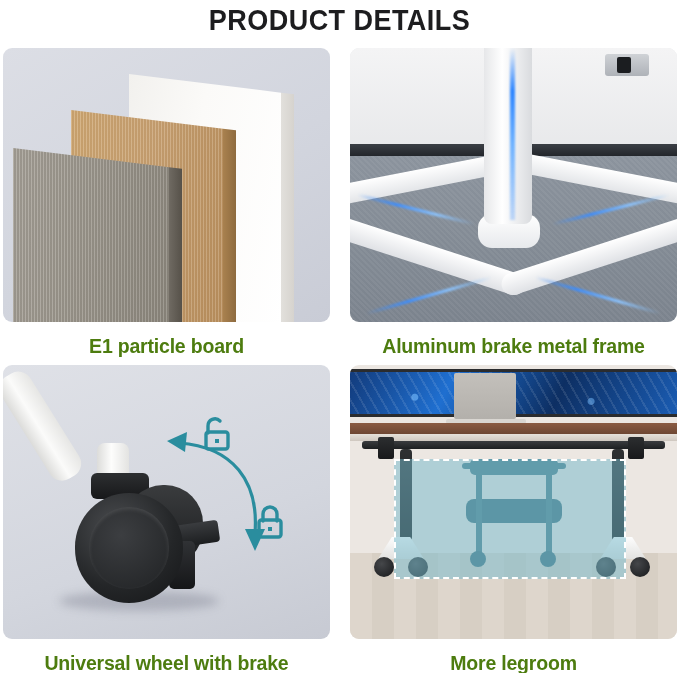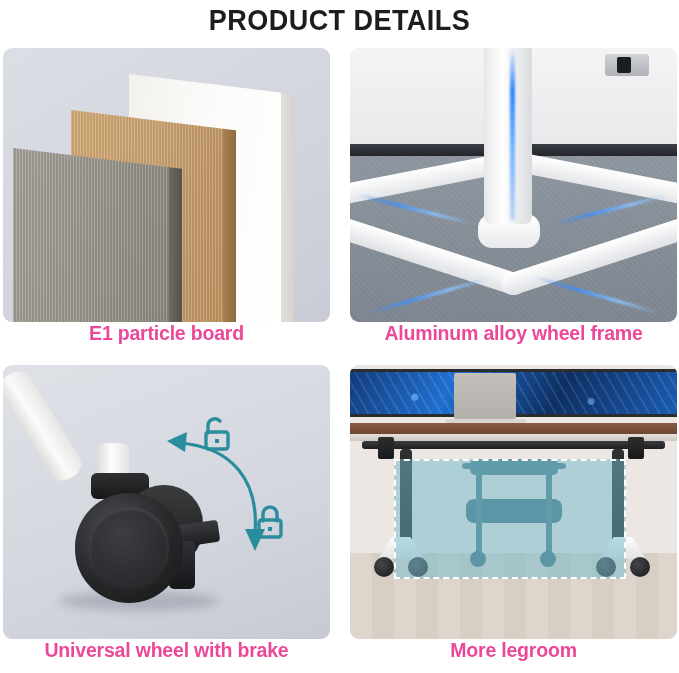--- a/index.html
+++ b/index.html
@@ -20,21 +20,21 @@
   .cell.c0{left:3px;top:4px;}
   .cell.c1{left:350px;top:4px;}
   .cell.c2{left:3px;top:321px;}
   .cell.c3{left:350px;top:321px;}
   .panel{
     position:relative;width:327px;height:274px;border-radius:9px;
     overflow:hidden;background:#d4d7df;
   }
   .caption{
     width:327px;text-align:center;font-size:19.5px;font-weight:bold;
-    color:#ec4899;letter-spacing:-.2px;
+    color:#4d7c0f;margin-top:13px;letter-spacing:-.2px;
   }
 
   
   .p-board{background:linear-gradient(150deg,#dcdee5 0%,#d2d5de 55%,#c9ccd6 100%);}
   .board{position:absolute;transform-origin:left bottom;}
   .board .face{position:absolute;inset:0;}
   .board .edge{position:absolute;top:0;right:-13px;width:13px;height:100%;}
   .bd-white{left:126px;top:26px;width:152px;height:248px;transform:skewY(7deg);}
   .bd-white .face{background:linear-gradient(100deg,#f2f1ee,#fbfaf8 40%,#ffffff);}
   .bd-white .edge{background:linear-gradient(90deg,#e2e0dc,#d6d3ce);}
@@ -205,21 +205,21 @@
       <div class="fr-legL"></div>
       <div class="fr-legR"></div>
       <div class="fr-hub"></div>
       <div class="fr-col"></div>
       <div class="fr-glow"></div>
       <div class="glowline gl1"></div>
       <div class="glowline gl2"></div>
       <div class="glowline gl3"></div>
       <div class="glowline gl4"></div>
     </div>
-    <div class="caption">Aluminum alloy wheel frame</div>
+    <div class="caption">Aluminum brake metal frame</div>
   </div>
 
   <div class="cell c2">
     <div class="panel p-wheel">
       <div class="leg"></div>
       <div class="leg2"></div>
       <div class="shadow"></div>
       <div class="collar"></div>
       <div class="wheel-back"></div>
       <div class="brake"></div>

